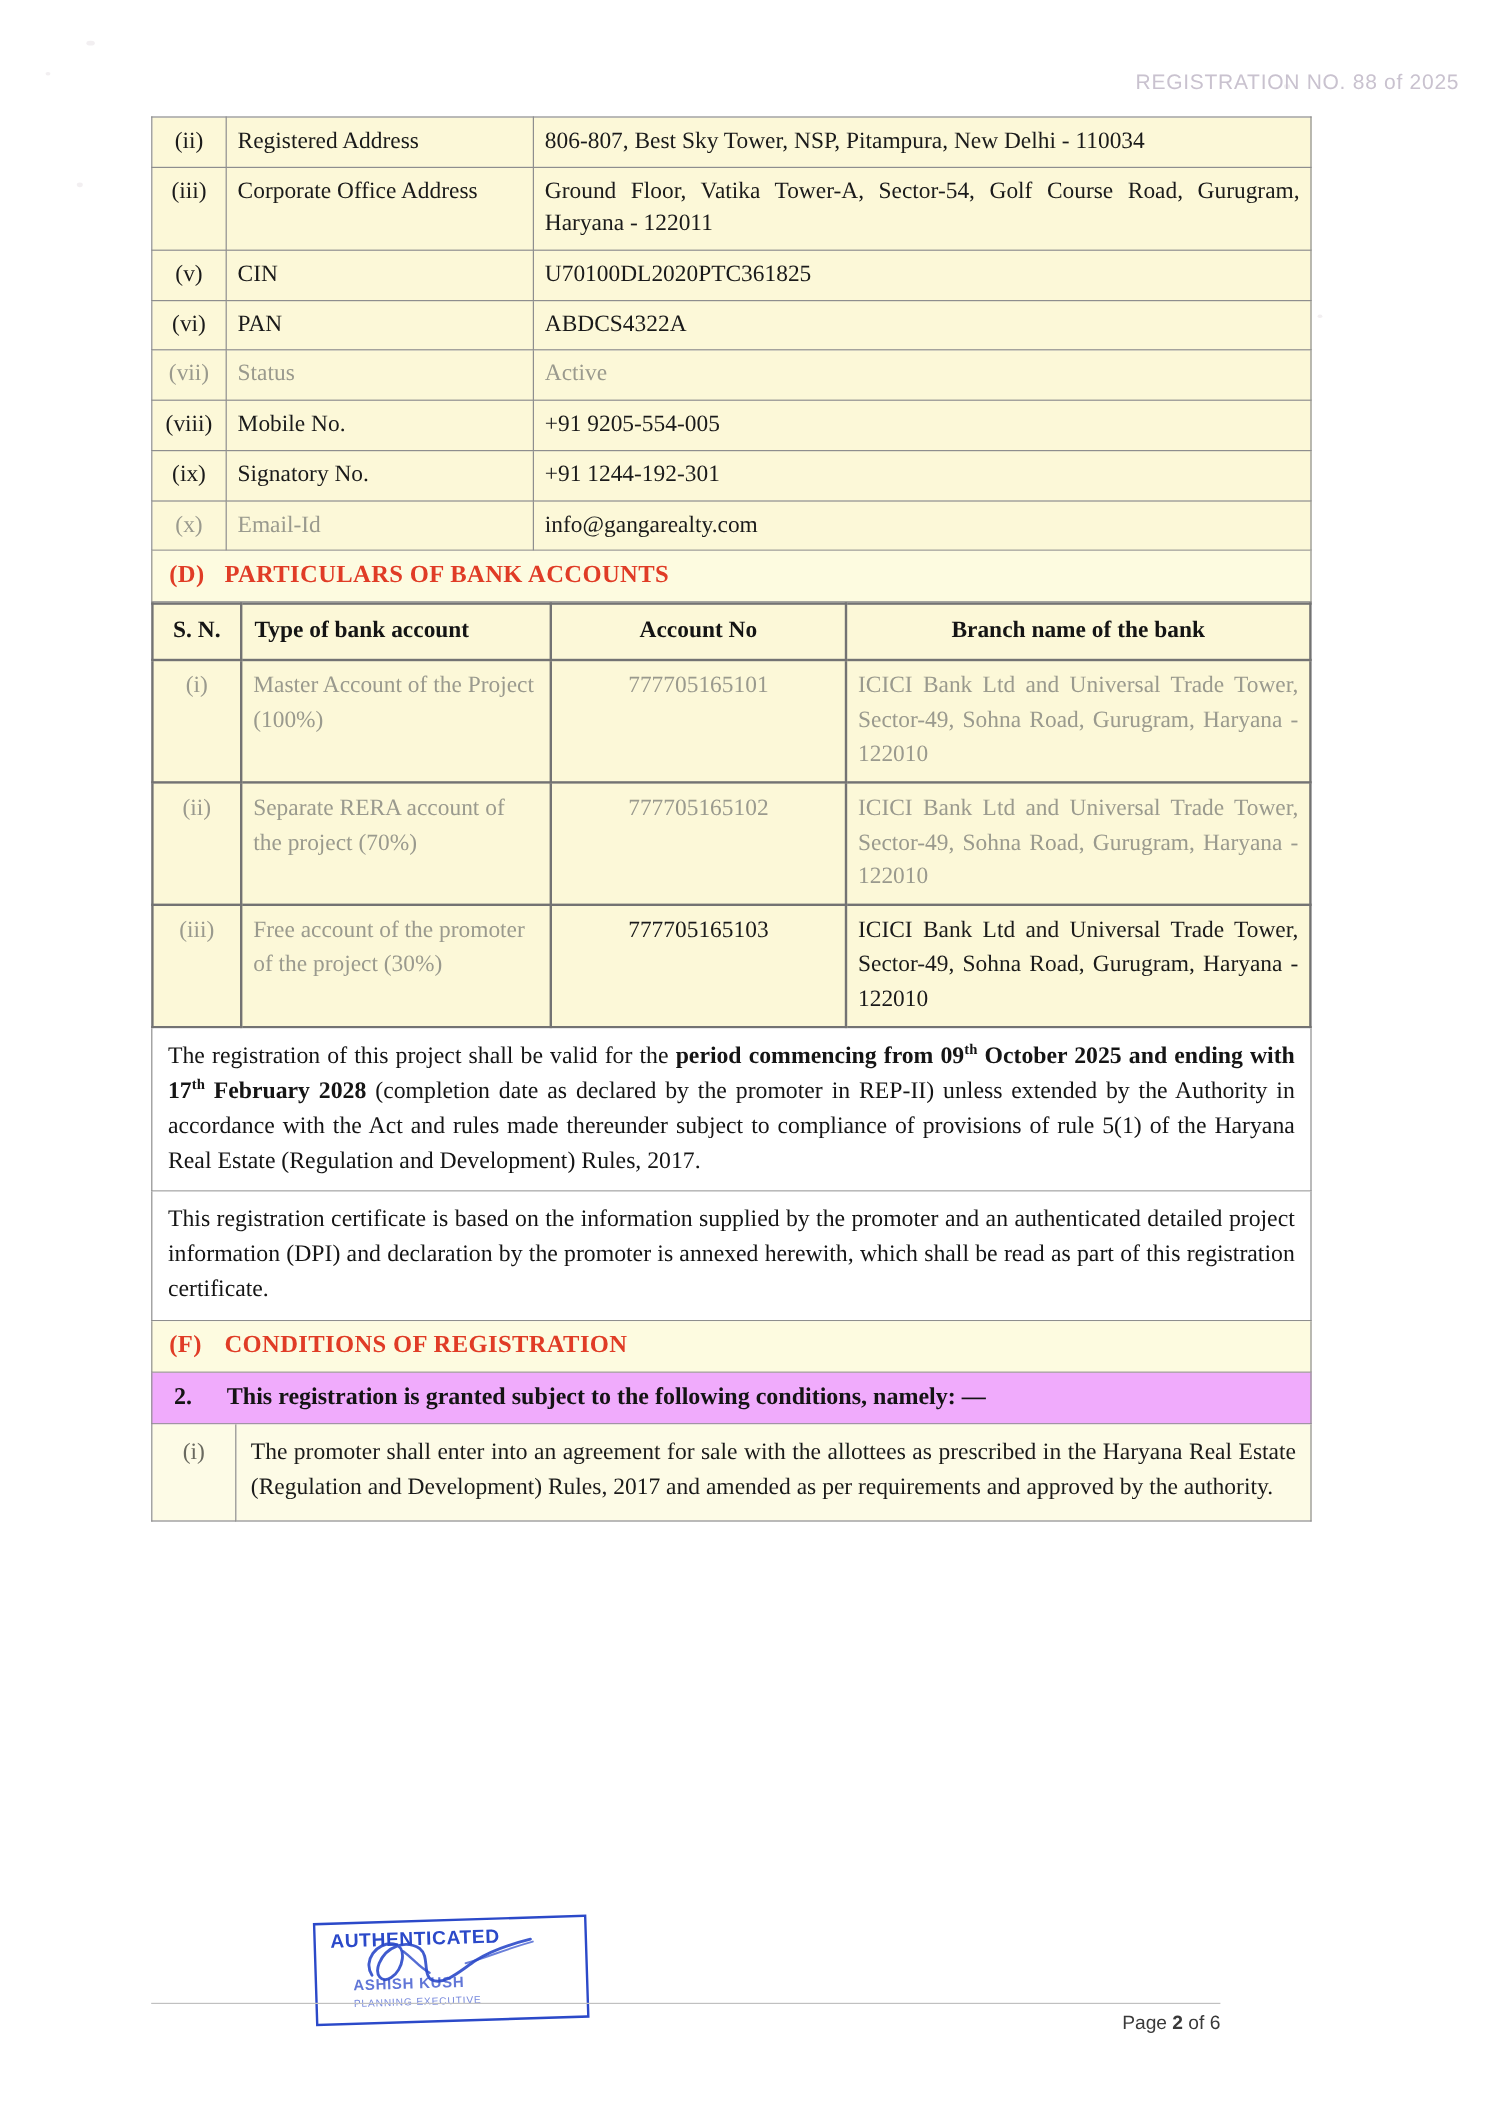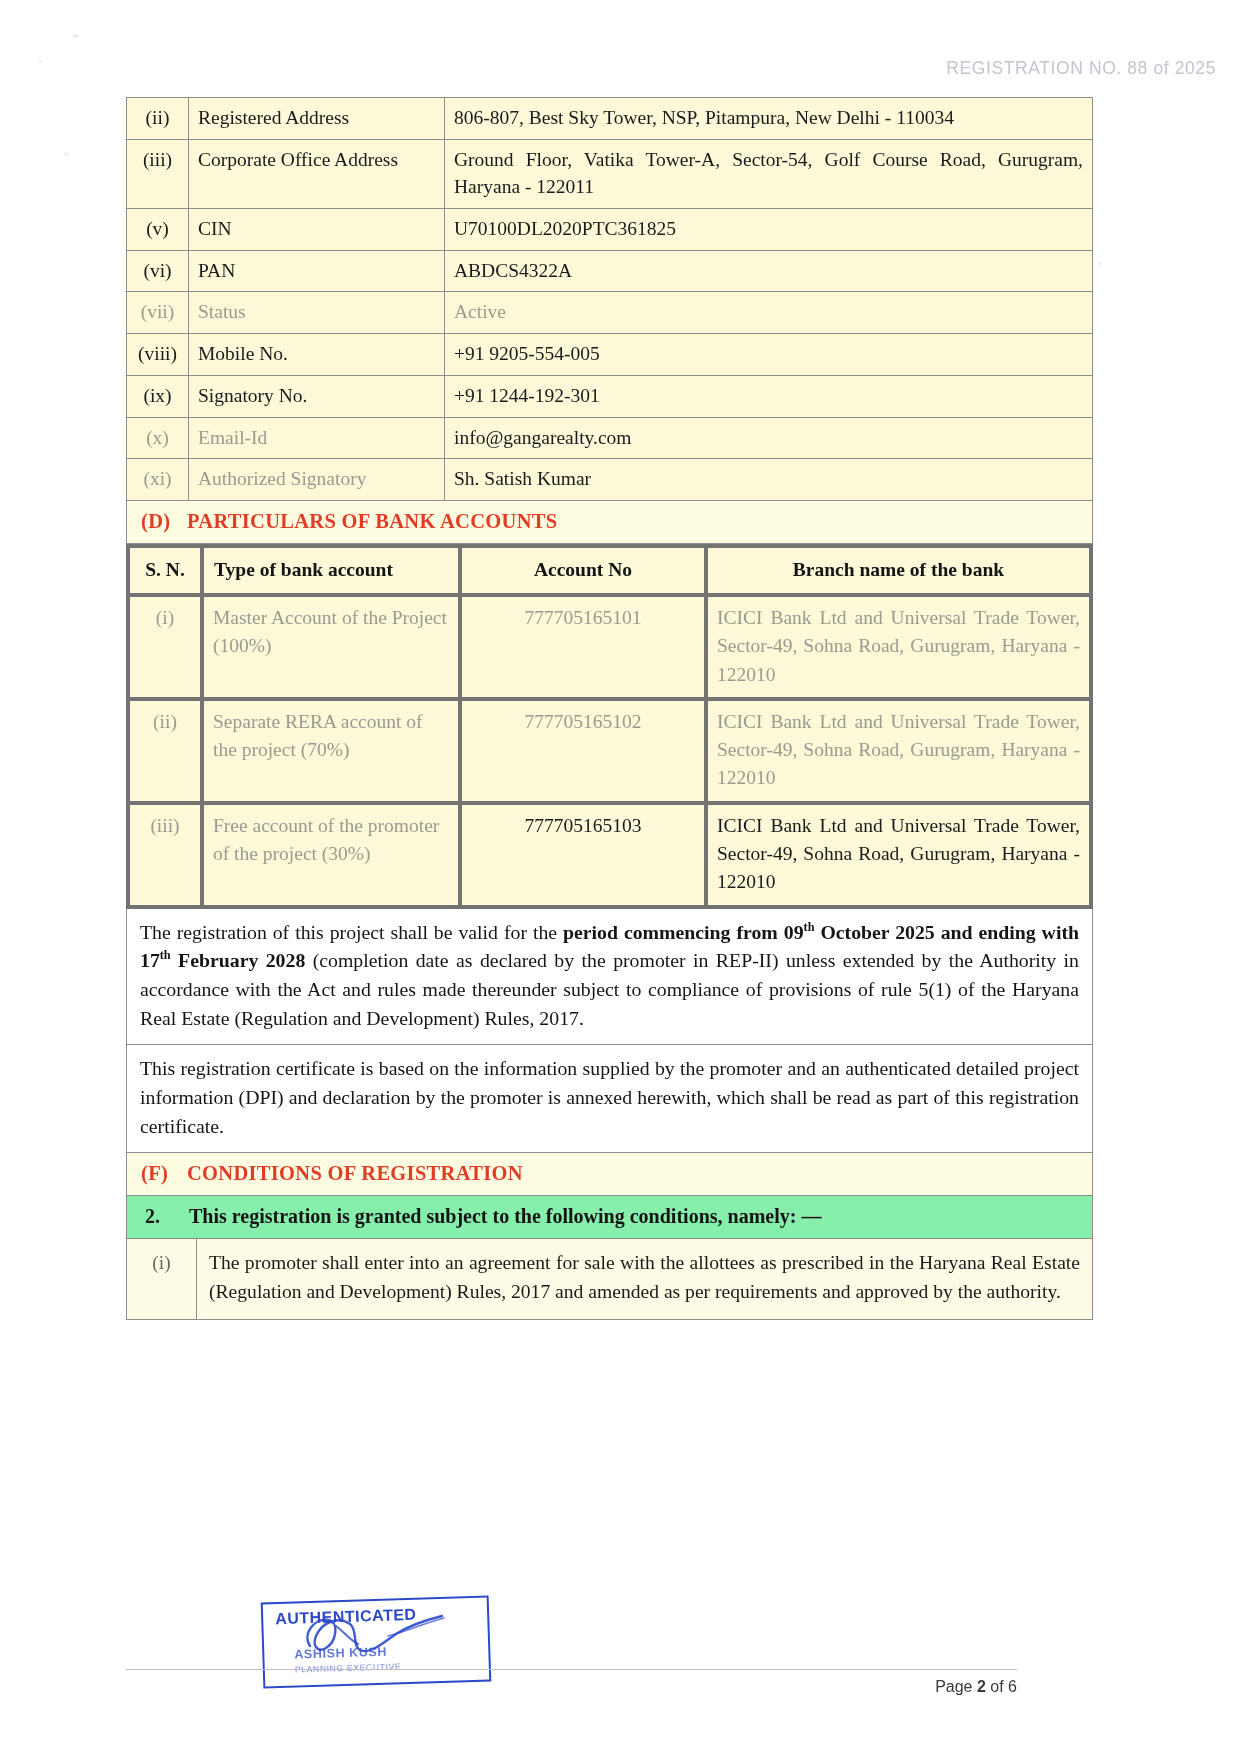--- a/index.html
+++ b/index.html
@@ -76,21 +76,21 @@
   .sec .lt { display:inline-block; width: 46px; }
 
   
   table.bank {
     width: 100%;
     border-collapse: collapse;
     table-layout: fixed;
     margin-top: 0;
   }
   table.bank th, table.bank td {
-    border: 4px solid #737373;
+    border: 2px solid #737373;
     vertical-align: top;
     font-size: 19.5px;
     line-height: 1.45;
     background: #fcf8d8;
     padding: 7px 9px 8px 9px;
   }
   table.bank th {
     font-family: "Liberation Serif", serif;
     font-weight: bold;
     text-align: center;
@@ -119,21 +119,21 @@
     text-align: justify;
     text-align-last: left;
     color:#151515;
   }
   .para b { font-weight: bold; }
   sup { font-size: .62em; vertical-align: super; }
 
   .numrow {
     border: 1px solid #8e8e8e;
     border-top: none;
-    background: #86efac;
+    background: #f0abfc;
     font-size: 20px;
     font-weight: bold;
     padding: 9px 10px 10px 18px;
     color:#141414;
   }
   .numrow .n { display:inline-block; width: 44px; }
 
   table.cond {
     width:100%;
     border-collapse: collapse;
@@ -253,25 +253,20 @@
         <tr>
           <td class="rn ink">(ix)</td>
           <td class="lbl ink">Signatory No.</td>
           <td class="val ink">+91 1244-192-301</td>
         </tr>
         <tr>
           <td class="rn faded">(x)</td>
           <td class="lbl faded">Email-Id</td>
           <td class="val ink">info@gangarealty.com</td>
         </tr>
-        <tr>
-          <td class="rn faded">(xi)</td>
-          <td class="lbl faded">Authorized Signatory</td>
-          <td class="val ink">Sh. Satish Kumar</td>
-        </tr>
       </tbody>
     </table>
 
     <div class="sec">
       <span class="lt">(D)</span><span>PARTICULARS OF BANK ACCOUNTS</span>
     </div>
 
     <table class="bank">
       <colgroup>
         <col class="c1">

